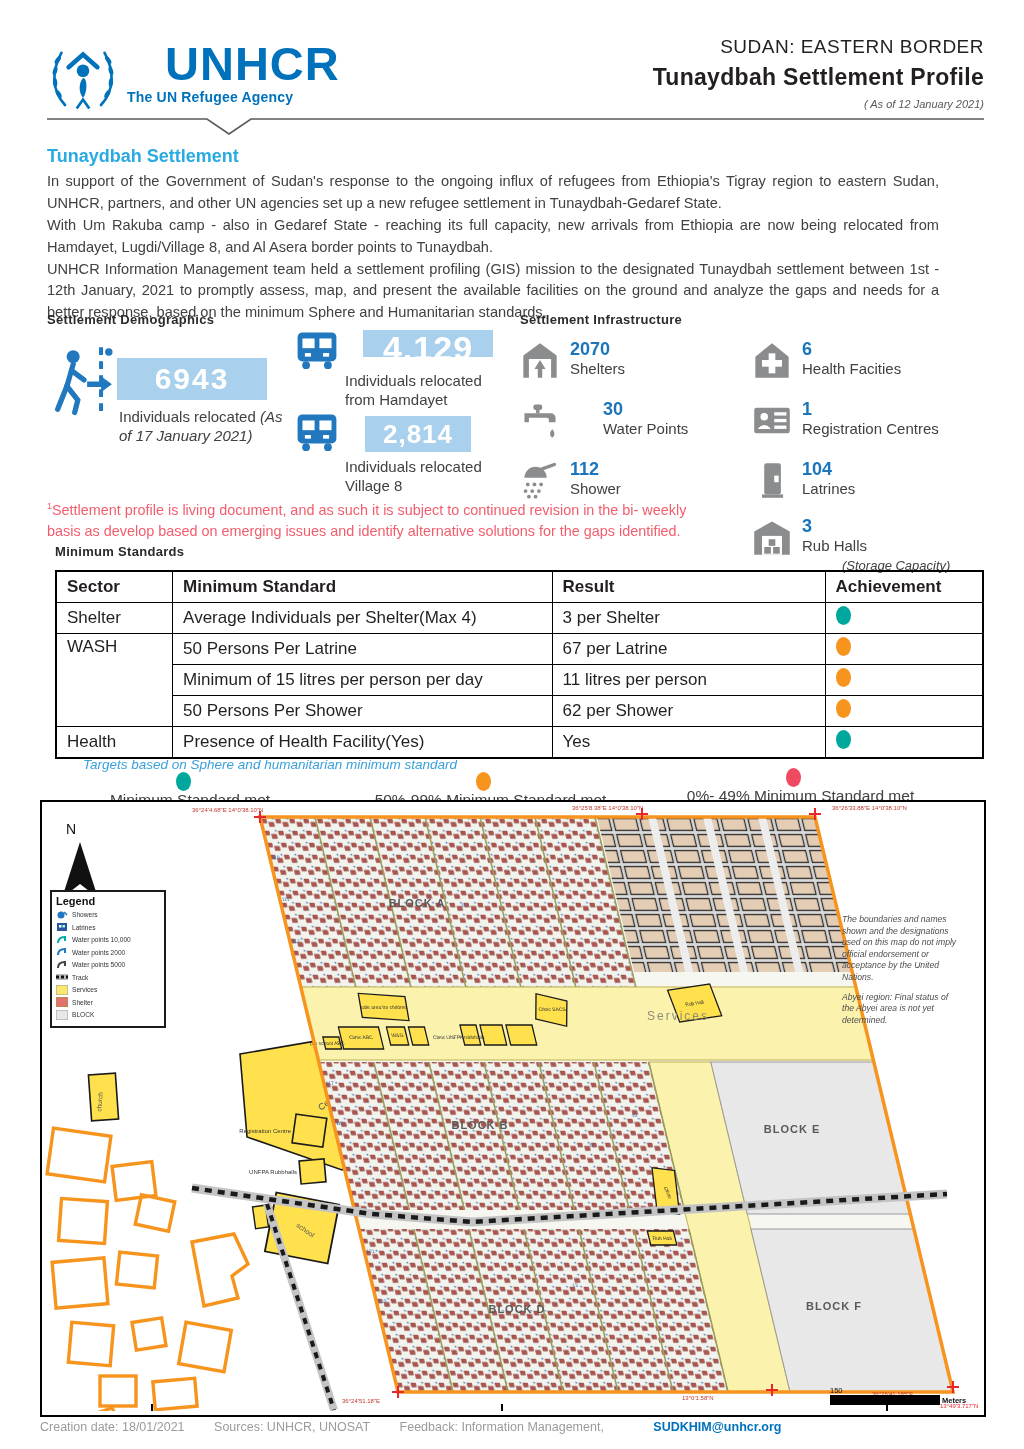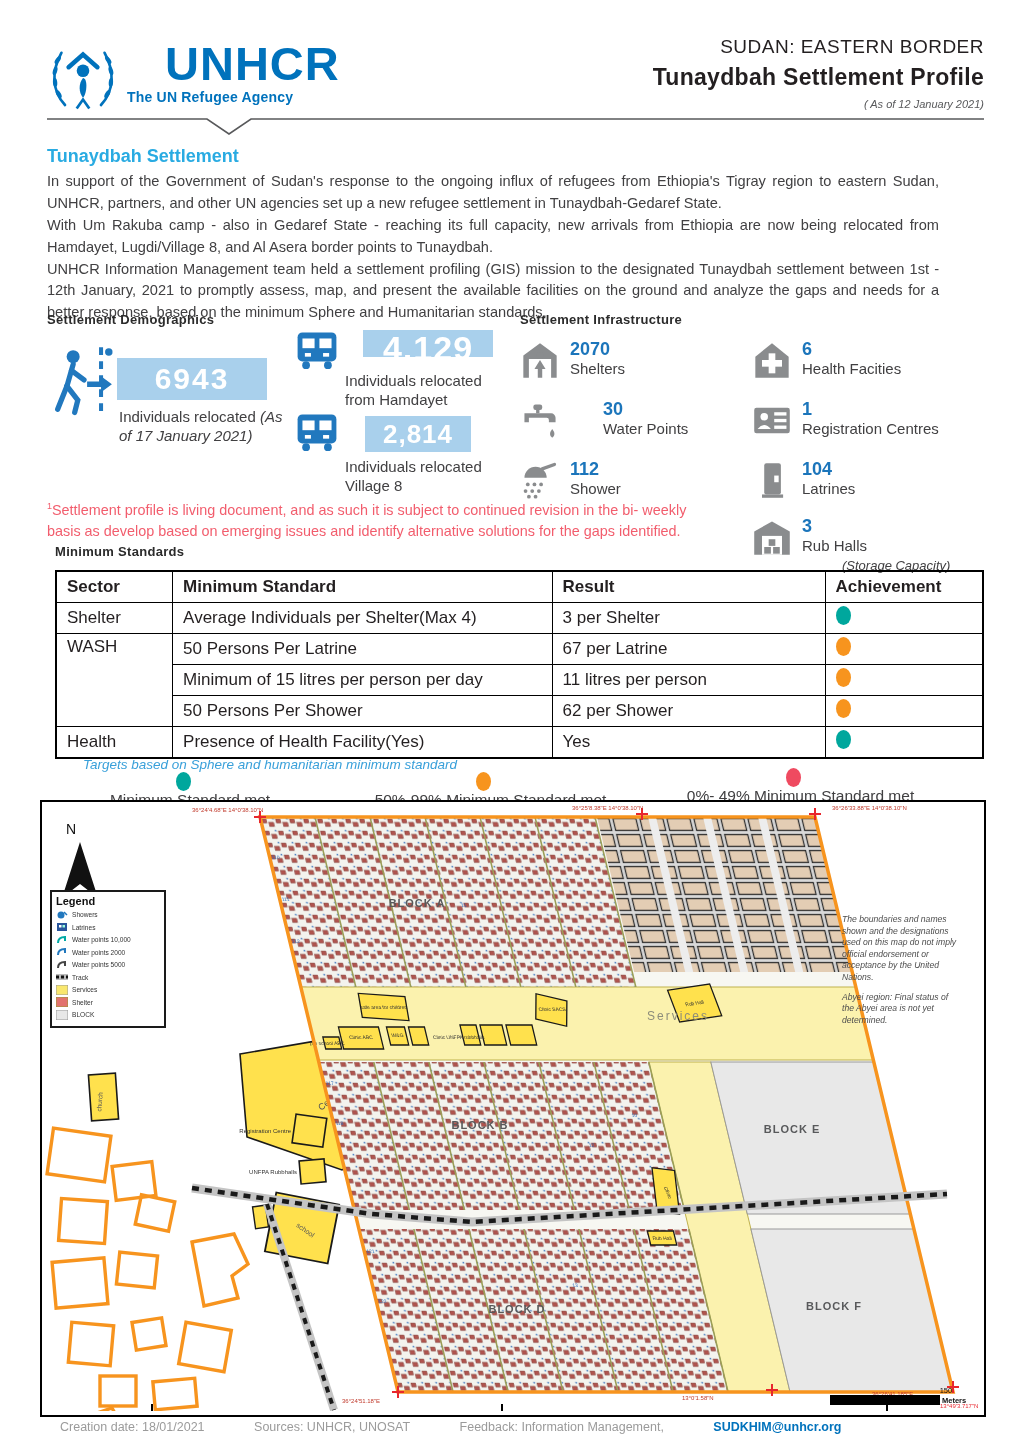--- a/index.html
+++ b/index.html
@@ -62,28 +62,28 @@
   .map{left:40px;top:800px;width:942px;height:613px;border:2px solid #000;background:#fff;}
   .map svg.layer{position:absolute;left:0;top:0;}
   .map-legend{left:8px;top:88px;width:104px;border:2px solid #1a1a1a;background:#fff;padding:3px 4px 4px 4px;z-index:5;}
   .map-legend .t{font-size:11px;font-weight:bold;color:#111;margin-bottom:2px;}
   .mleg-row{display:flex;align-items:center;margin:2.5px 0;}
   .mleg-row svg{flex:0 0 auto;margin-right:4px;}
   .mleg-lab{font-size:6.6px;color:#333;white-space:nowrap;}
   .disc{left:800px;top:112px;width:116px;font-size:8.6px;font-style:italic;color:#4D4D4D;line-height:1.35;z-index:5;}
   .disc p{margin:0 0 8px 0;}
   .scalebar{left:788px;top:584px;z-index:5;font-size:7.5px;color:#111;}
-  .scalebar .num{text-align:right;padding-right:14px;}
+  .scalebar .num{text-align:left;padding-right:14px;}
   .sb-row{display:flex;align-items:center;}
   .sb-bar{width:110px;height:10px;background:#000;}
   .sb-unit{font-weight:bold;margin-left:2px;}
 
   
   .footer{left:40px;top:1420px;width:944px;font-size:12.5px;color:#9B9B9B;}
-  .footer span{margin-right:26px;margin-left:20px;}
+  .footer span{margin-right:26px;}
   .footer .email{color:#0072BC;font-weight:bold;margin-right:0;}
 </style>
 </head>
 <body>
 
 <div class="page">
 
   <div class="abs logo">
     <svg width="72" height="76" viewBox="0 0 80 84">
       <g stroke="#0072BC" fill="none" stroke-width="3" stroke-linecap="round">

